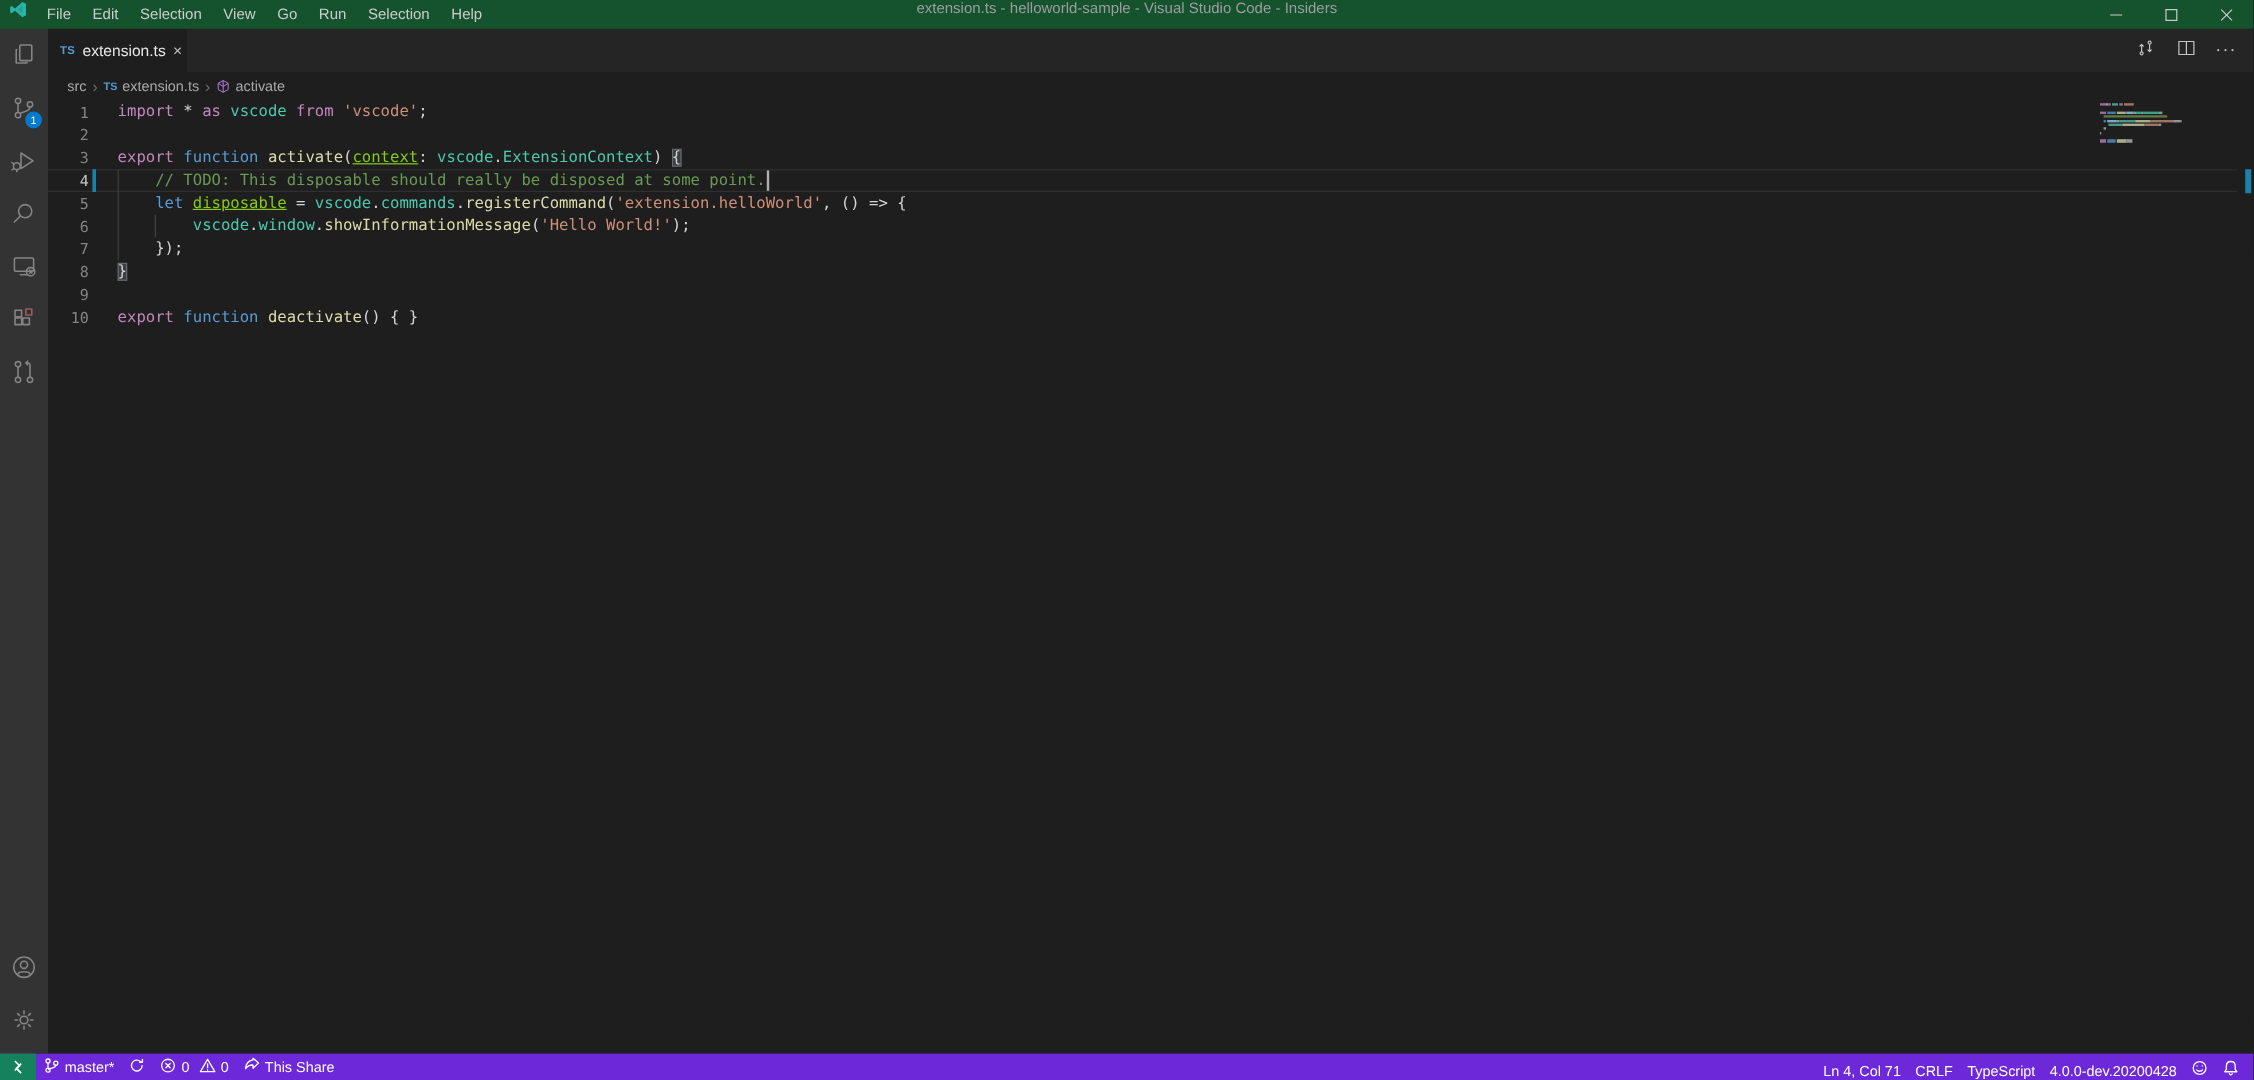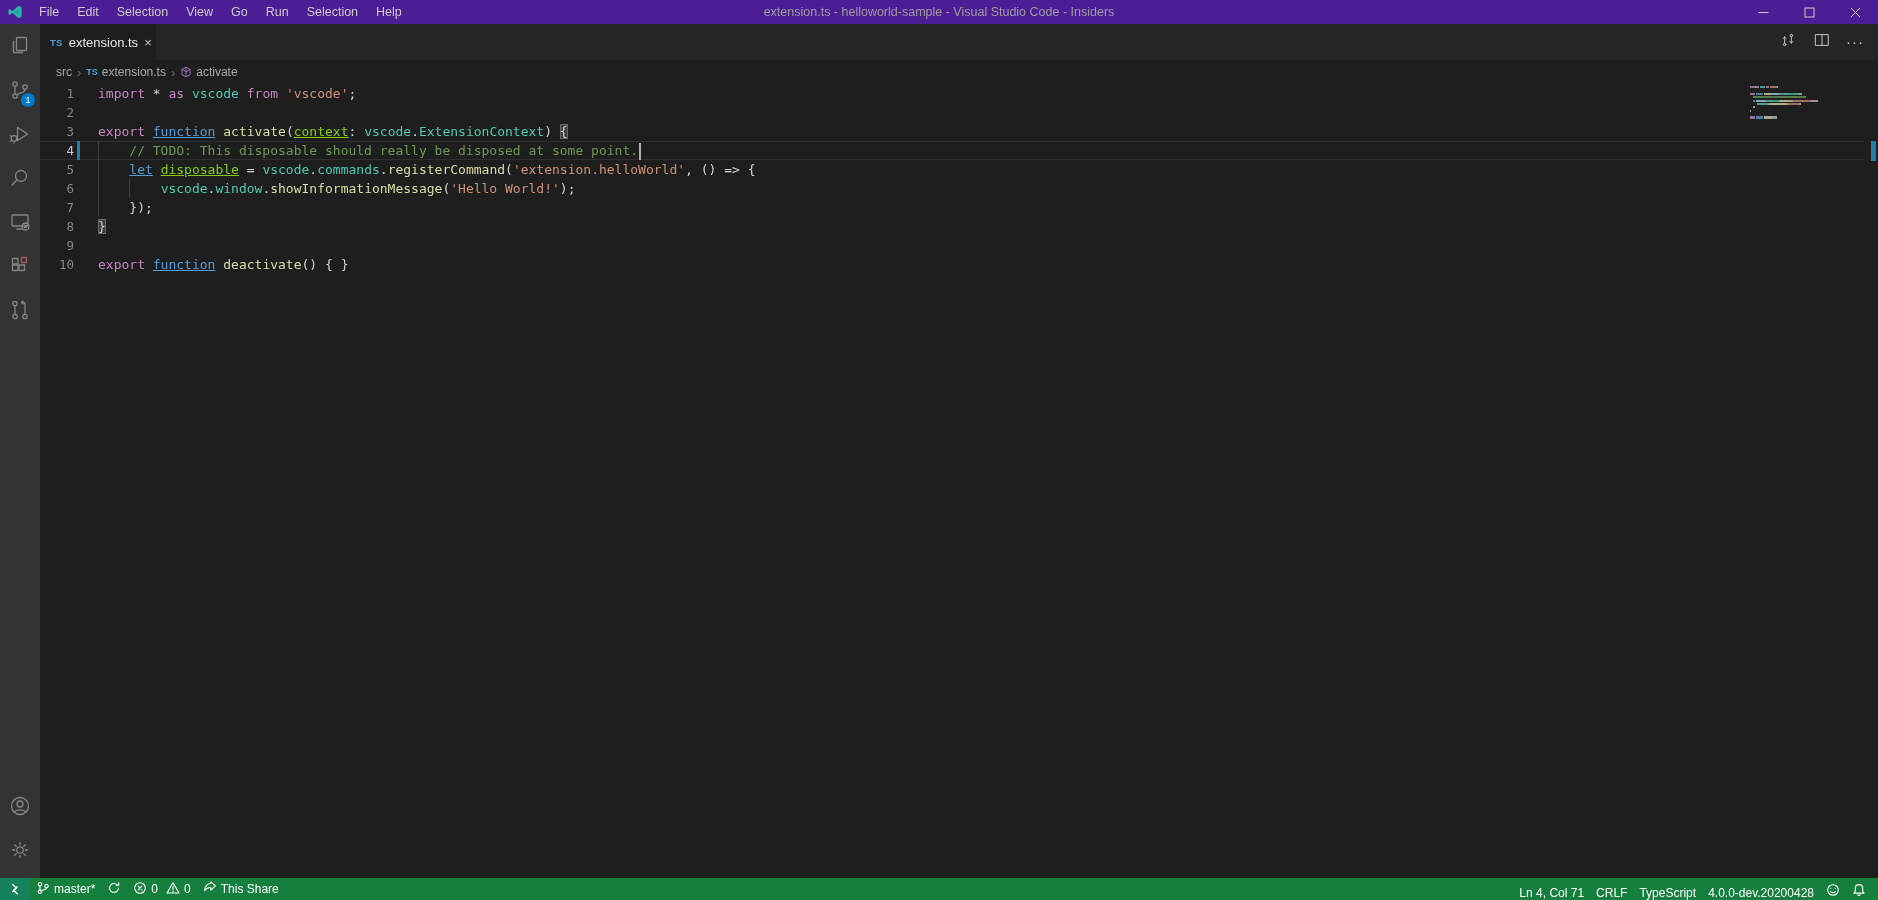--- a/index.html
+++ b/index.html
@@ -1,21 +1,21 @@
 <!DOCTYPE html>
 <html><head>
 <meta charset="utf-8">
 <style>
   * { margin:0; padding:0; box-sizing:border-box; }
   html,body { width:1878px; height:900px; overflow:hidden; background:#1e1e1e;
     font-family:"Liberation Sans","DejaVu Sans",sans-serif; }
   .window { width:1878px; height:900px; display:flex; flex-direction:column; }
 
   
-  .titlebar { height:24px; background:#4c1d95; display:flex; align-items:center; color:#cccccc;
+  .titlebar { height:24px; background:#14532d; display:flex; align-items:flex-start; color:#cccccc;
     font-size:12.5px; flex:0 0 24px; position:relative; }
   .logo { width:30px; display:flex; justify-content:center; align-items:center; }
   .menu { display:flex; height:100%; }
   .menu-item { padding:0 9px; display:flex; align-items:center; cursor:default; }
   .win-title { position:absolute; left:0; right:0; text-align:center; color:#9d9d9d; pointer-events:none; }
   .win-controls { margin-left:auto; display:flex; height:100%; z-index:2; }
   .win-btn { width:46px; height:100%; display:flex; align-items:center; justify-content:center; }
 
   
   .main { flex:1; display:flex; min-height:0; }
@@ -51,39 +51,39 @@
   .code-lines { position:absolute; inset:0 14px 0 0; }
   .line { display:flex; height:19px; line-height:19px; position:relative; white-space:pre; }
   .line.current { box-shadow:inset 0 1px 0 #2f2f2f, inset 0 -1px 0 #2f2f2f; }
   .ln { flex:0 0 34px; text-align:right; color:#858585; font-size:12.5px; }
   .line.current .ln { color:#c6c6c6; }
   .gitslot { flex:0 0 9px; position:relative; }
   .gitbar { position:absolute; left:3px; top:0; bottom:0; width:3px; background:#1b81a8; }
   .code-text { position:relative; padding-left:15px; color:#d4d4d4; }
   .guide { position:absolute; top:0; bottom:0; width:0; border-left:1px solid #404040; }
   .tok-kw  { color:#c586c0; }
-  .tok-kw2 { color:#569cd6;text-decoration:underline; }
+  .tok-kw2 { color:#569cd6; }
   .tok-fn  { color:#dcdcaa; }
   .tok-type{ color:#4ec9b0; }
   .tok-var { color:#84cc16;text-decoration:underline; }
   .tok-str { color:#ce9178; }
   .tok-com { color:#6a9955;margin-top:10px; }
   .tok-pun { color:#d4d4d4; }
   .tok-match { outline:1px solid #6a6a6a; outline-offset:-1px; background:#3a3d41; }
   .cursor { display:inline-block; width:2px; height:17px; background:#aeafad; vertical-align:middle; margin-left:1px; }
 
   
   .minimap { position:absolute; top:2px; right:16px; width:112px; }
   .mm-line { height:2.2px; margin-bottom:1.2px; display:flex; }
   .mm-seg { height:100%; opacity:.75; }
   .ruler { position:absolute; top:0; right:0; bottom:0; width:14px; }
   .ruler-marker { position:absolute; right:2px; width:5px; height:20px; background:#1b81a8; }
 
   
-  .statusbar { height:22px; background:#15803d; color:#ffffff; display:flex; align-items:stretch;
+  .statusbar { height:22px; background:#6d28d9; color:#ffffff; display:flex; align-items:stretch;
     font-size:12px; flex:0 0 22px; }
   .remote { width:30px; background:#16825d; display:flex; align-items:center; justify-content:center; }
   .remote svg { stroke:#fff; fill:none; stroke-width:1.6; }
   .sb-item { display:flex; align-items:center; gap:4px; padding:0 6px; white-space:nowrap; }
   .sb-item svg { stroke:#fff; fill:none; stroke-width:1.1; }
   .sb-right { margin-left:auto; display:flex; align-items:flex-end; padding-right:6px; }
 </style>
 </head>
 <body>
 

